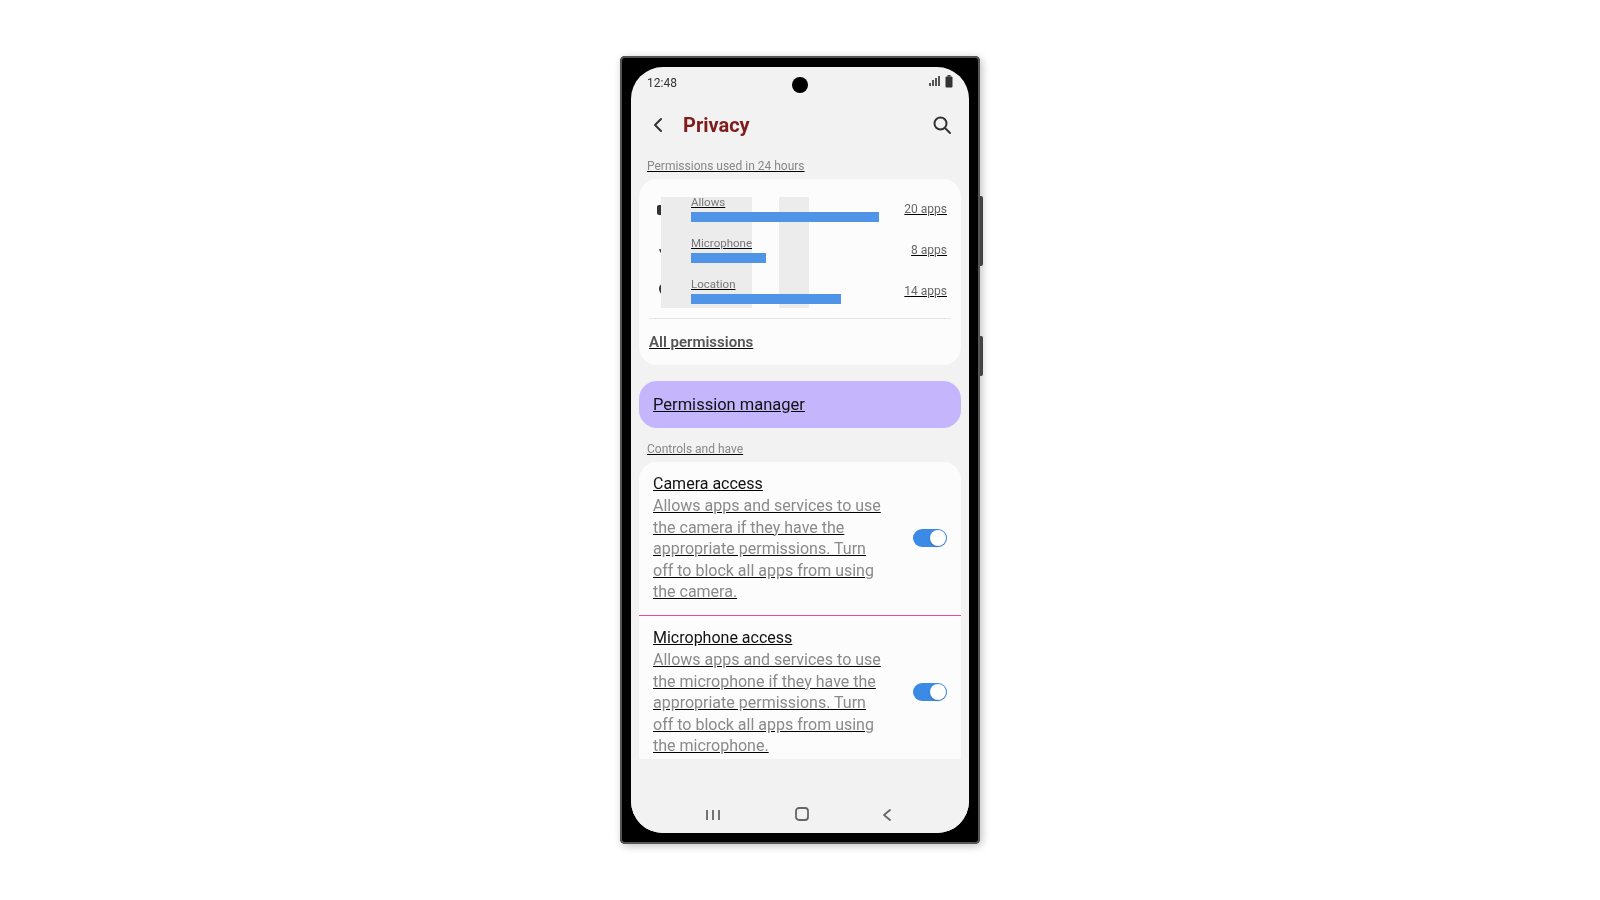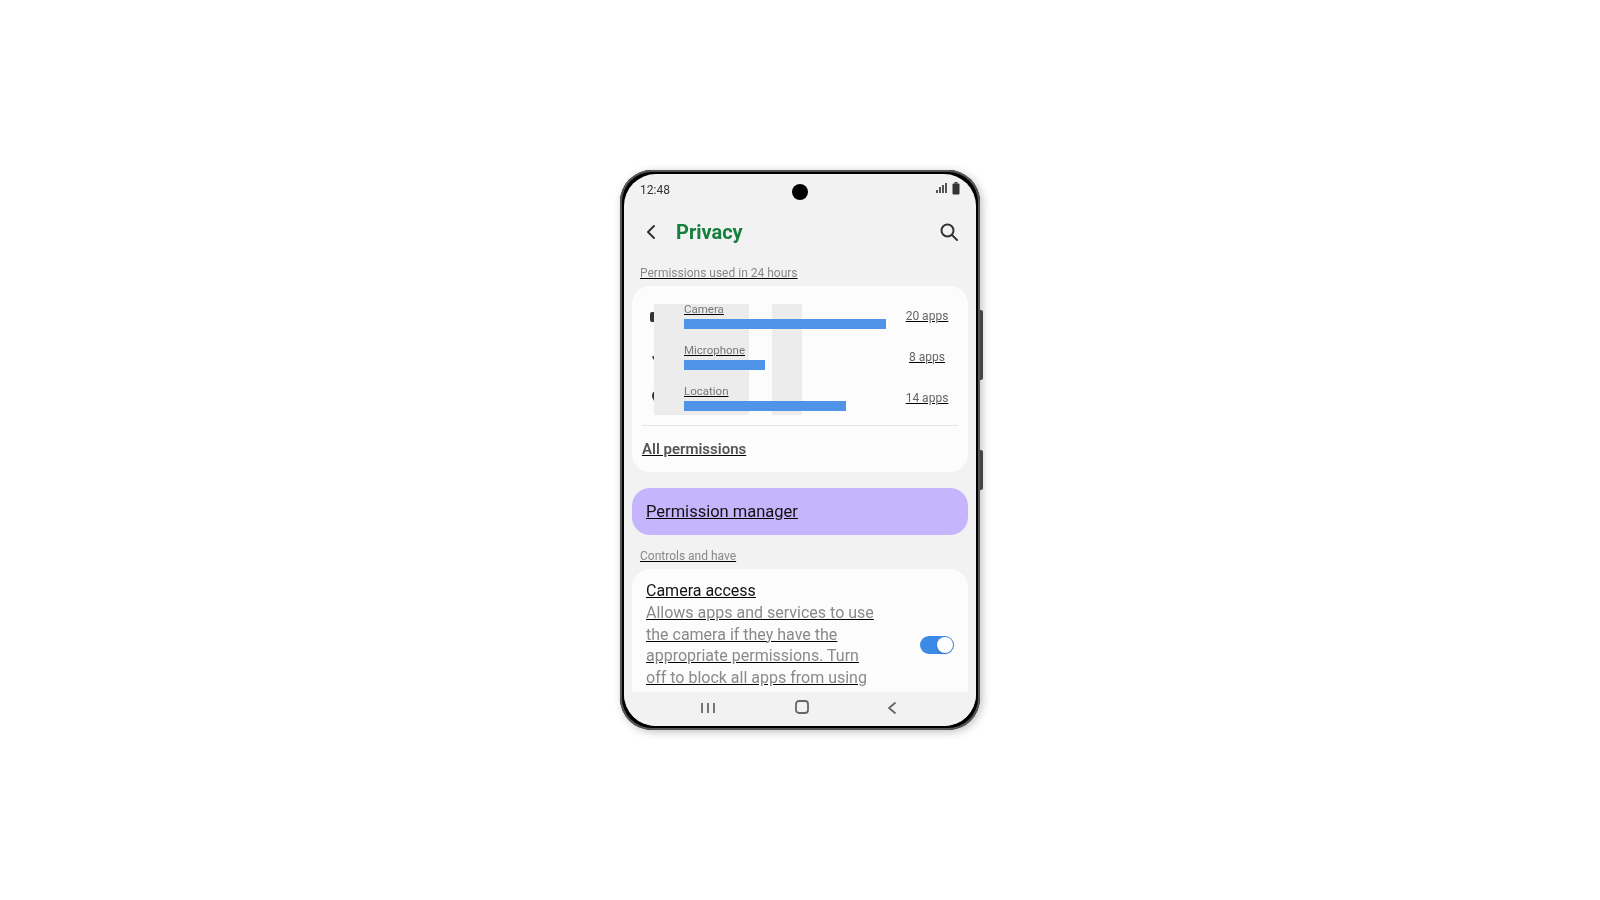--- a/index.html
+++ b/index.html
@@ -7,24 +7,24 @@
     width: 1600px;
     height: 900px;
     background: #ffffff;
     font-family: -apple-system, BlinkMacSystemFont, "Segoe UI", Roboto, sans-serif;
     display: flex;
     align-items: center;
     justify-content: center;
   }
   .phone {
     width: 360px;
-    height: 560px;
+    height: 788px;
     background: #000;
-    border-radius: 32px;
-    padding: 4px;
+    border-radius: 5px;
+    padding: 11px;
     position: relative;
     box-shadow: 0 0 0 2px #555 inset, 2px 2px 8px rgba(0,0,0,0.25);
   }
   .side-button {
     position: absolute;
     right: -3px;
     width: 3px;
     background: #444;
     border-radius: 0 2px 2px 0;
   }
@@ -63,21 +63,21 @@
   .status-icons { display: flex; gap: 4px; align-items: center; }
   .header {
     display: flex;
     align-items: center;
     padding: 18px 16px 14px;
     gap: 14px;
   }
   .header-title {
     font-size: 20px;
     font-weight: 700;
-    color: #15803d;
+    color: #7f1d1d;
     flex: 1;
   }
   .back-icon, .search-icon { width: 22px; height: 22px; display:flex; align-items:center; justify-content:center;}
   .content {
     flex: 1;
     overflow: hidden;
     text-decoration: underline;
   }
   .section-label {
     font-size: 12px;
@@ -110,21 +110,21 @@
   }
   .bar-fill {
     height: 10px;
     background: #4f94e6;
     border-radius: 0;
   }
   .perm-count {
     font-size: 12px;
     color: #666;
     width: 54px;
-    text-align: center;
+    text-align: right;
   }
   .divider {
     height: 1px;
     background: #e5e5e5;
     margin: 4px 0 0;
   }
   .all-perm {
     padding: 14px 0;
     font-size: 15px;
     font-weight: 600;
@@ -251,21 +251,21 @@
 
           <div class="perm-row">
             <div class="perm-icon">
               <svg width="16" height="12" viewBox="0 0 16 12">
                   <rect x="0" y="2" width="16" height="10" rx="2" fill="#333"></rect>
                   <rect x="5" y="0" width="6" height="3" rx="1" fill="#333"></rect>
                   <circle cx="8" cy="7" r="2.4" fill="#fcfcfc"></circle>
                 </svg>
             </div>
             <div class="perm-body">
-              <div class="perm-label">Camera</div>
+              <div class="perm-label">Allows</div>
               <div class="bar-fill" style="width:100%"></div>
             </div>
             <div class="perm-count">20 apps</div>
           </div>
 
           <div class="perm-row">
             <div class="perm-icon">
               <svg width="12" height="16" viewBox="0 0 12 16">
                   <rect x="4" y="0" width="4" height="9" rx="2" fill="#333"></rect>
                   <path d="M1 7a5 5 0 0 0 10 0" stroke="#333" stroke-width="1.5" fill="none"></path>
@@ -309,20 +309,29 @@
         <div class="toggle-row">
           <div class="toggle-text">
             <div class="toggle-title">Camera access</div>
             <div class="toggle-desc">Allows apps and services to use the camera if they have the appropriate permissions. Turn off to block all apps from using the camera.</div>
           </div>
           <div class="switch on">
               <div class="knob"></div>
             </div>
         </div>
 
+        <div class="toggle-row">
+          <div class="toggle-text">
+            <div class="toggle-title">Microphone access</div>
+            <div class="toggle-desc">Allows apps and services to use the microphone if they have the appropriate permissions. Turn off to block all apps from using the microphone.</div>
+          </div>
+          <div class="switch on">
+              <div class="knob"></div>
+            </div>
+        </div>
 
       </div>
 
     </div>
 
     <div class="nav-bar">
       <div class="nav-btn">
         <svg width="18" height="14" viewBox="0 0 18 14">
             <line x1="1" y1="2" x2="1" y2="12" stroke="#666" stroke-width="1.8"></line>
             <line x1="7" y1="2" x2="7" y2="12" stroke="#666" stroke-width="1.8"></line>

